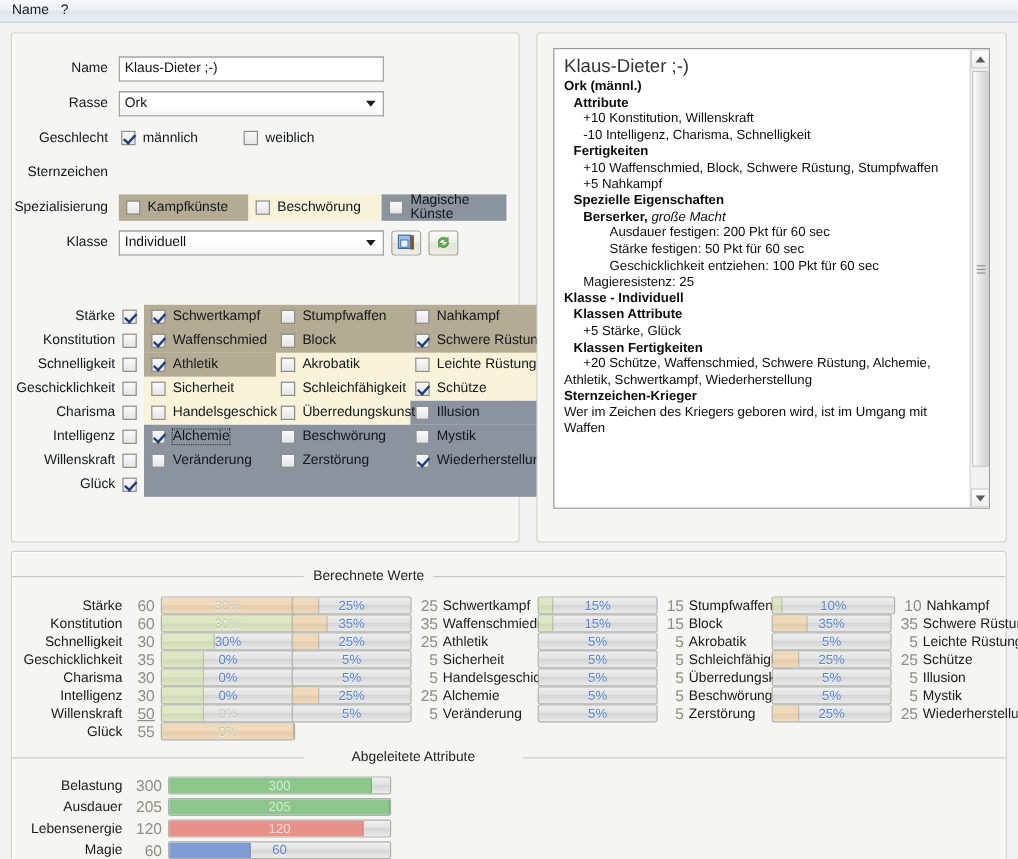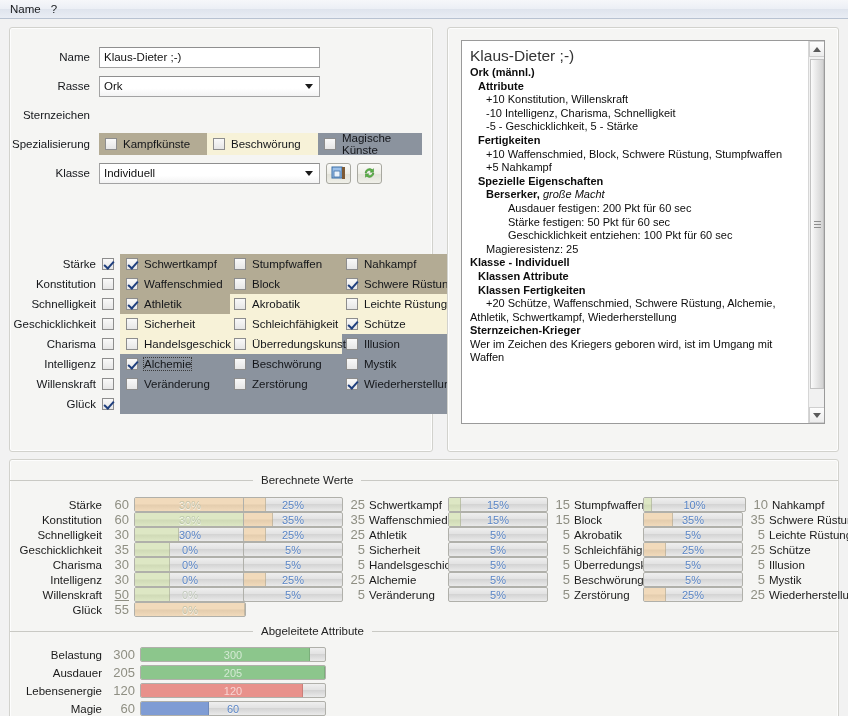--- a/index.html
+++ b/index.html
@@ -294,20 +294,33 @@
         </div>
 
         <div class="frow">
           <div class="flabel">Rasse</div>
           <div class="combo ctl">
             <span>Ork</span>
             <i class="arrow"></i>
           </div>
         </div>
 
+        <div class="frow">
+          <div class="flabel">Geschlecht</div>
+          <div class="gender ctl">
+            <label class="cbrow">
+              <i class="cb on"></i>
+              <span class="lbl">männlich</span>
+            </label>
+            <label class="cbrow">
+              <i class="cb"></i>
+              <span class="lbl">weiblich</span>
+            </label>
+          </div>
+        </div>
 
         <div class="frow">
           <div class="flabel">Sternzeichen</div>
         </div>
 
         <div class="frow">
           <div class="flabel">Spezialisierung</div>
           <div class="spec-strip ctl">
             <label class="spec-cell spec-kampf">
               <i class="cb"></i>
@@ -490,32 +503,32 @@
     </div>
 
     <div class="panel" id="panel-right">
       <div id="descbox">
         <div id="desctext">
             <div class="title">Klaus-Dieter ;-)</div>
             <div class="ind0"><span class="b">Ork (männl.)</span></div>
             <div class="ind1"><span class="b">Attribute</span></div>
             <div class="ind2"><span>+10  Konstitution, Willenskraft</span></div>
             <div class="ind2"><span>-10  Intelligenz, Charisma, Schnelligkeit</span></div>
-            <div class="ind2"><span>-5 - Geschicklichkeit, 5 - Stärke</span></div>
             <div class="ind1"><span class="b">Fertigkeiten</span></div>
             <div class="ind2"><span>+10  Waffenschmied, Block, Schwere Rüstung, Stumpfwaffen</span></div>
             <div class="ind2"><span>+5  Nahkampf</span></div>
             <div class="ind1"><span class="b">Spezielle Eigenschaften</span></div>
             <div class="ind2"><span class="b">Berserker, </span><span class="i">große Macht</span></div>
             <div class="ind4"><span>Ausdauer festigen: 200 Pkt für 60 sec</span></div>
             <div class="ind4"><span>Stärke festigen: 50 Pkt für 60 sec</span></div>
             <div class="ind4"><span>Geschicklichkeit entziehen: 100 Pkt für 60 sec</span></div>
             <div class="ind2"><span>Magieresistenz:     25</span></div>
             <div class="ind0"><span class="b">Klasse - Individuell</span></div>
             <div class="ind1"><span class="b">Klassen Attribute</span></div>
+            <div class="ind2"><span>+5  Stärke, Glück</span></div>
             <div class="ind1"><span class="b">Klassen Fertigkeiten</span></div>
             <div class="ind2"><span>+20  Schütze, Waffenschmied, Schwere Rüstung, Alchemie,</span></div>
             <div class="ind0"><span>Athletik, Schwertkampf, Wiederherstellung</span></div>
             <div class="ind0"><span class="b">Sternzeichen-Krieger</span></div>
             <div class="ind0"><span>Wer im Zeichen des Kriegers geboren wird, ist im Umgang mit Waffen</span></div>
           </div>
         <div class="scrollbar">
           <div class="sb-btn">
               <i class="sb-up"></i>
             </div>
@@ -758,21 +771,21 @@
           <div class="prow" style="left: 633px; top: 90px;">
             <div class="bar" style="width: 100px;">
               <div class="fill" style="width: 22%; background: linear-gradient(rgb(241, 218, 187) 0%, rgb(241, 218, 187) 48%, rgb(227, 204, 173) 52%, rgb(241, 218, 187) 100%);"></div>
               <div class="ptext">25%</div>
             </div>
             <div class="pnum" style="padding-left: 5px;">25</div>
             <div class="pskill">Wiederherstellung</div>
           </div>
         </div>
 
-      <div class="grouprule" style="left:0; top:165px; width:100%;">
+      <div class="grouprule" style="left:0; top:165px; width:100%;gap:32px;">
         <span class="line" style="max-width:243px;"></span>
         <span class="cap">Abgeleitete Attribute</span>
         <span class="line"></span>
       </div>
 
       <div id="derived-rows" style="position:absolute; left:0; top:186px; width:100%;">
           <div class="prow" style="left: 0px; top: 0px;">
             <div class="pname" style="width: 98px;">Belastung</div>
             <div class="pval" style="width: 32px;">300</div>
             <div class="bar" style="width: 186px;">

